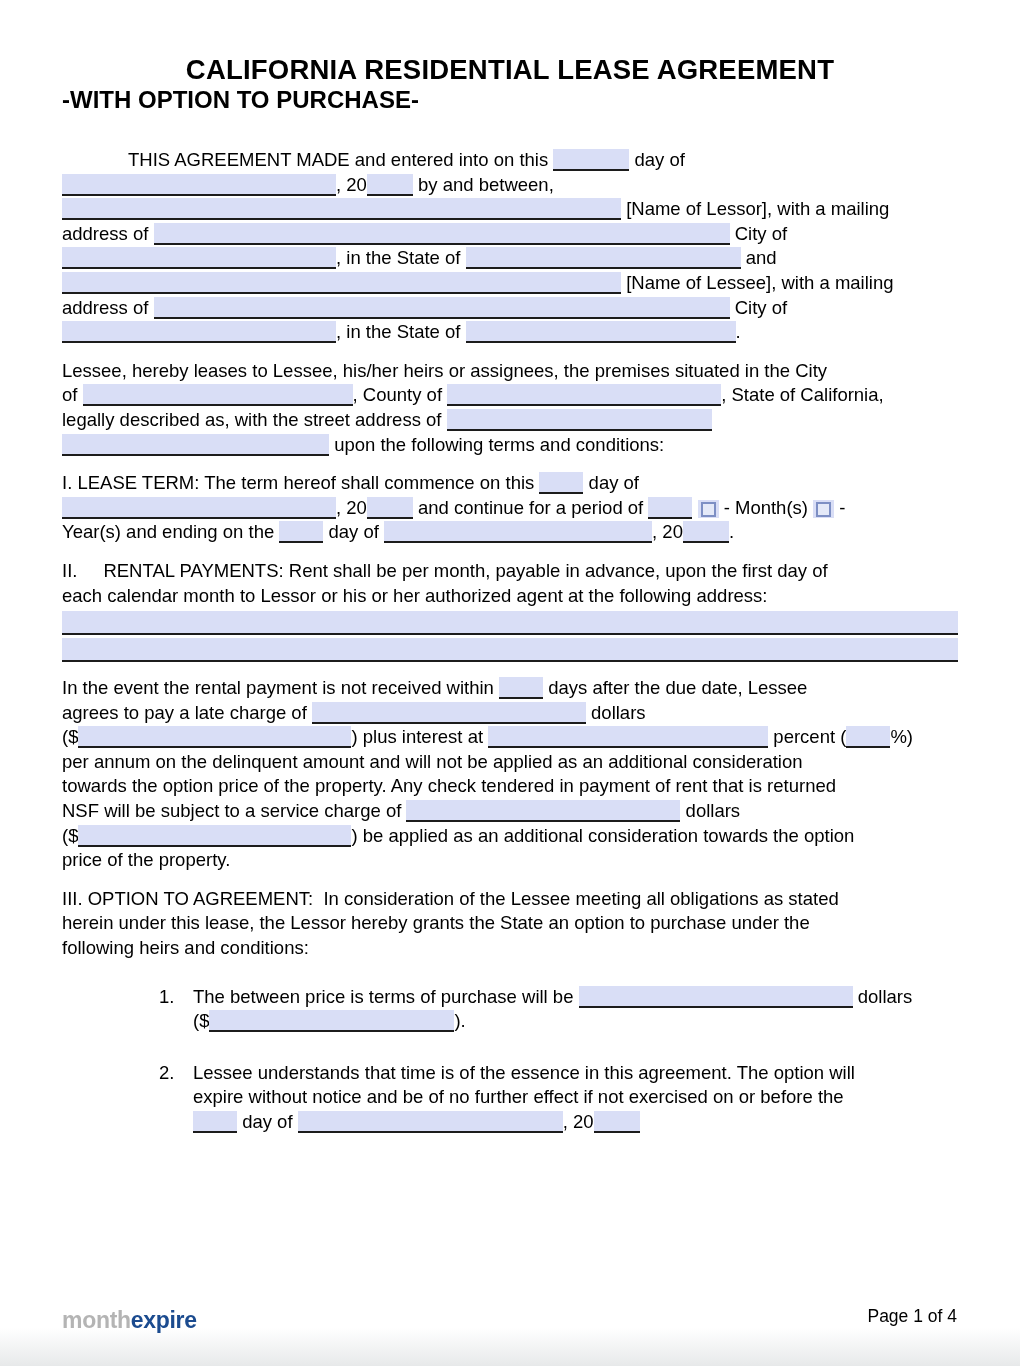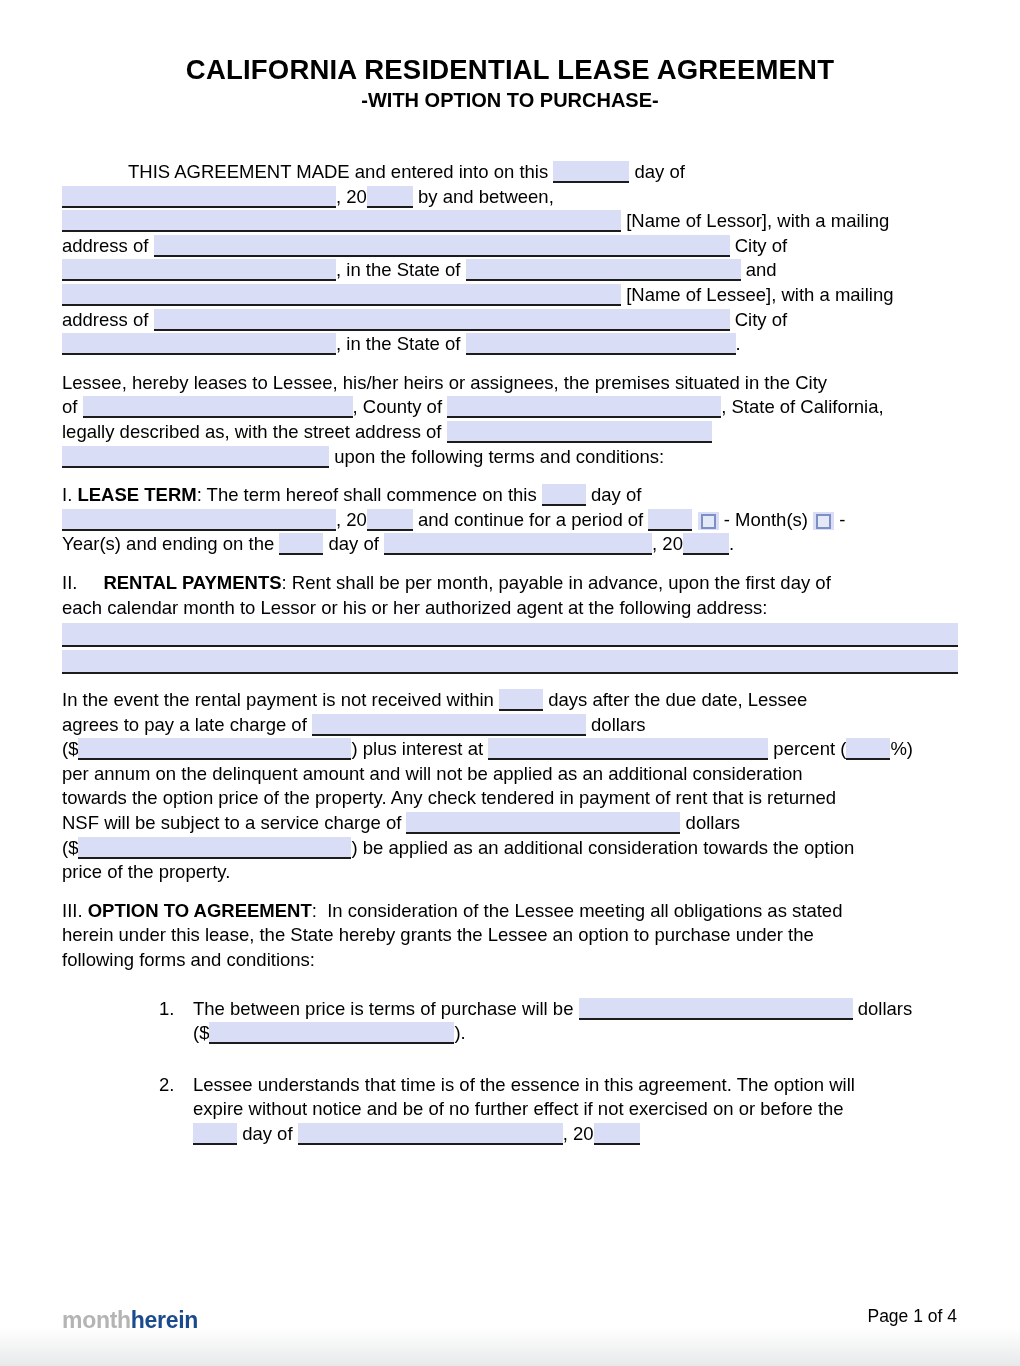--- a/index.html
+++ b/index.html
@@ -18,31 +18,31 @@
   .content { padding: 0 62px; }
   .doc-title {
     text-align: center;
     font-weight: bold;
     font-size: 27.5px;
     line-height: 32px;
     margin-top: 54px;
     letter-spacing: 0.2px;
   }
   .doc-subtitle {
-    text-align: center;
+    text-align: left;
     font-weight: bold;
-    font-size: 20px;
+    font-size: 24px;
     line-height: 24px;
     margin-top: 2px;
   }
   .para { margin-top: 14px; }
-  .para.first { margin-top: 48px; }
+  .para.first { margin-top: 36px; }
   .indent { text-indent: 66px; }
   .run { white-space: pre-wrap; }
-  b.run { font-weight: bold; }
+  b.run { font-weight: normal; }
   .gap { display: inline-block; height: 1px; }
   .blank {
     display: inline-block;
     height: 20px;
     background: var(--blank-fill, #d9def6);
     border-bottom: 2px solid #1c1c1c;
     vertical-align: -5px;
   }
   .blank-full {
     display: block;
@@ -103,31 +103,31 @@
     <div class="para first indent"><span class="run">THIS AGREEMENT MADE and entered into on this </span><span class="blank" style="width: 76px;"></span><span class="run"> day of</span><br><span class="blank" style="width: 274px;"></span><span class="run">, 20</span><span class="blank" style="width: 46px;"></span><span class="run"> by and between,</span><br><span class="blank" style="width: 559px;"></span><span class="run"> [Name of Lessor], with a mailing</span><br><span class="run">address of </span><span class="blank" style="width: 576px;"></span><span class="run"> City of</span><br><span class="blank" style="width: 274px;"></span><span class="run">, in the State of </span><span class="blank" style="width: 275px;"></span><span class="run"> and</span><br><span class="blank" style="width: 559px;"></span><span class="run"> [Name of Lessee], with a mailing</span><br><span class="run">address of </span><span class="blank" style="width: 576px;"></span><span class="run"> City of</span><br><span class="blank" style="width: 274px;"></span><span class="run">, in the State of </span><span class="blank" style="width: 270px;"></span><span class="run">.</span></div>
 
     <div class="para"><span class="run">Lessee, hereby leases to Lessee, his/her heirs or assignees, the premises situated in the City</span><br><span class="run">of </span><span class="blank" style="width: 270px;"></span><span class="run">, County of </span><span class="blank" style="width: 274px;"></span><span class="run">, State of California,</span><br><span class="run">legally described as, with the street address of </span><span class="blank" style="width: 265px;"></span><br><span class="blank" style="width: 267px;"></span><span class="run"> upon the following terms and conditions:</span></div>
 
     <div class="para"><span class="run">I. </span><b class="run">LEASE TERM</b><span class="run">: The term hereof shall commence on this </span><span class="blank" style="width: 44px;"></span><span class="run"> day of</span><br><span class="blank" style="width: 274px;"></span><span class="run">, 20</span><span class="blank" style="width: 46px;"></span><span class="run"> and continue for a period of </span><span class="blank" style="width: 44px;"></span><span class="run"> </span><span class="cbwrap"><span class="cbox"></span></span><span class="run"> - Month(s) </span><span class="cbwrap"><span class="cbox"></span></span><span class="run"> -</span><br><span class="run">Year(s) and ending on the </span><span class="blank" style="width: 44px;"></span><span class="run"> day of </span><span class="blank" style="width: 268px;"></span><span class="run">, 20</span><span class="blank" style="width: 46px;"></span><span class="run">.</span></div>
 
     <div class="para"><span class="run">II.</span><span class="gap" style="width: 26px;"></span><b class="run">RENTAL PAYMENTS</b><span class="run">: Rent shall be per month, payable in advance, upon the first day of</span><br><span class="run">each calendar month to Lessor or his or her authorized agent at the following address:</span><span class="blank blank-full"></span><span class="blank blank-full"></span></div>
 
     <div class="para"><span class="run">In the event the rental payment is not received within </span><span class="blank" style="width: 44px;"></span><span class="run"> days after the due date, Lessee</span><br><span class="run">agrees to pay a late charge of </span><span class="blank" style="width: 274px;"></span><span class="run"> dollars</span><br><span class="run">($</span><span class="blank" style="width: 273px;"></span><span class="run">) plus interest at </span><span class="blank" style="width: 280px;"></span><span class="run"> percent (</span><span class="blank" style="width: 44px;"></span><span class="run">%)</span><br><span class="run">per annum on the delinquent amount and will not be applied as an additional consideration</span><br><span class="run">towards the option price of the property. Any check tendered in payment of rent that is returned</span><br><span class="run">NSF will be subject to a service charge of </span><span class="blank" style="width: 274px;"></span><span class="run"> dollars</span><br><span class="run">($</span><span class="blank" style="width: 273px;"></span><span class="run">) be applied as an additional consideration towards the option</span><br><span class="run">price of the property.</span></div>
 
-    <div class="para"><span class="run">III. </span><b class="run">OPTION TO AGREEMENT</b><span class="run">:&nbsp; In consideration of the Lessee meeting all obligations as stated</span><br><span class="run">herein under this lease, the State hereby grants the Lessee an option to purchase under the</span><br><span class="run">following forms and conditions:</span></div>
+    <div class="para"><span class="run">III. </span><b class="run">OPTION TO AGREEMENT</b><span class="run">:&nbsp; In consideration of the Lessee meeting all obligations as stated</span><br><span class="run">herein under this lease, the Lessor hereby grants the State an option to purchase under the</span><br><span class="run">following heirs and conditions:</span></div>
 
     <div class="list-item">
       <span class="li-num">1.</span>
       <div class="li-body"><span class="run">The between price is terms of purchase will be </span><span class="blank" style="width: 274px;"></span><span class="run"> dollars</span><br><span class="run">($</span><span class="blank" style="width: 245px;"></span><span class="run">).</span></div>
     </div>
 
     <div class="list-item">
       <span class="li-num">2.</span>
       <div class="li-body"><span class="run">Lessee understands that time is of the essence in this agreement. The option will</span><br><span class="run">expire without notice and be of no further effect if not exercised on or before the</span><br><span class="blank" style="width: 44px;"></span><span class="run"> day of </span><span class="blank" style="width: 265px;"></span><span class="run">, 20</span><span class="blank" style="width: 46px;"></span></div>
     </div>
   </div>
 
   <div class="footer-gradient"></div>
   <div class="logo">
-    <span class="logo-free">month</span><span class="logo-forms">herein</span>
+    <span class="logo-free">month</span><span class="logo-forms">expire</span>
   </div>
   <div class="page-num">Page 1 of 4</div>
 </div>
 
 </body></html>

